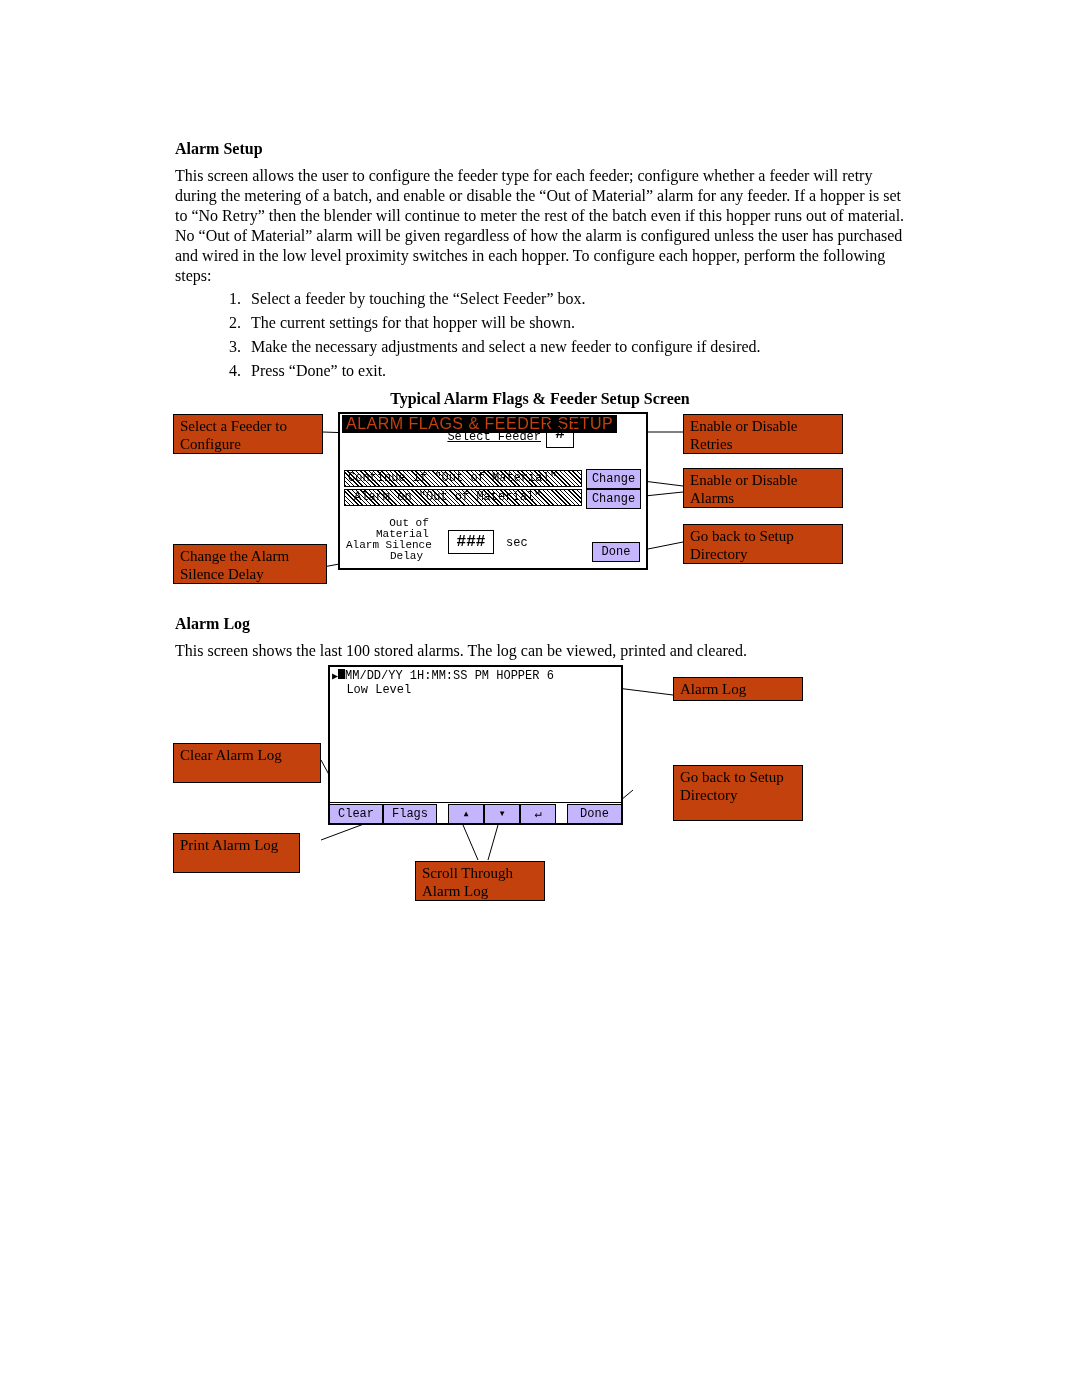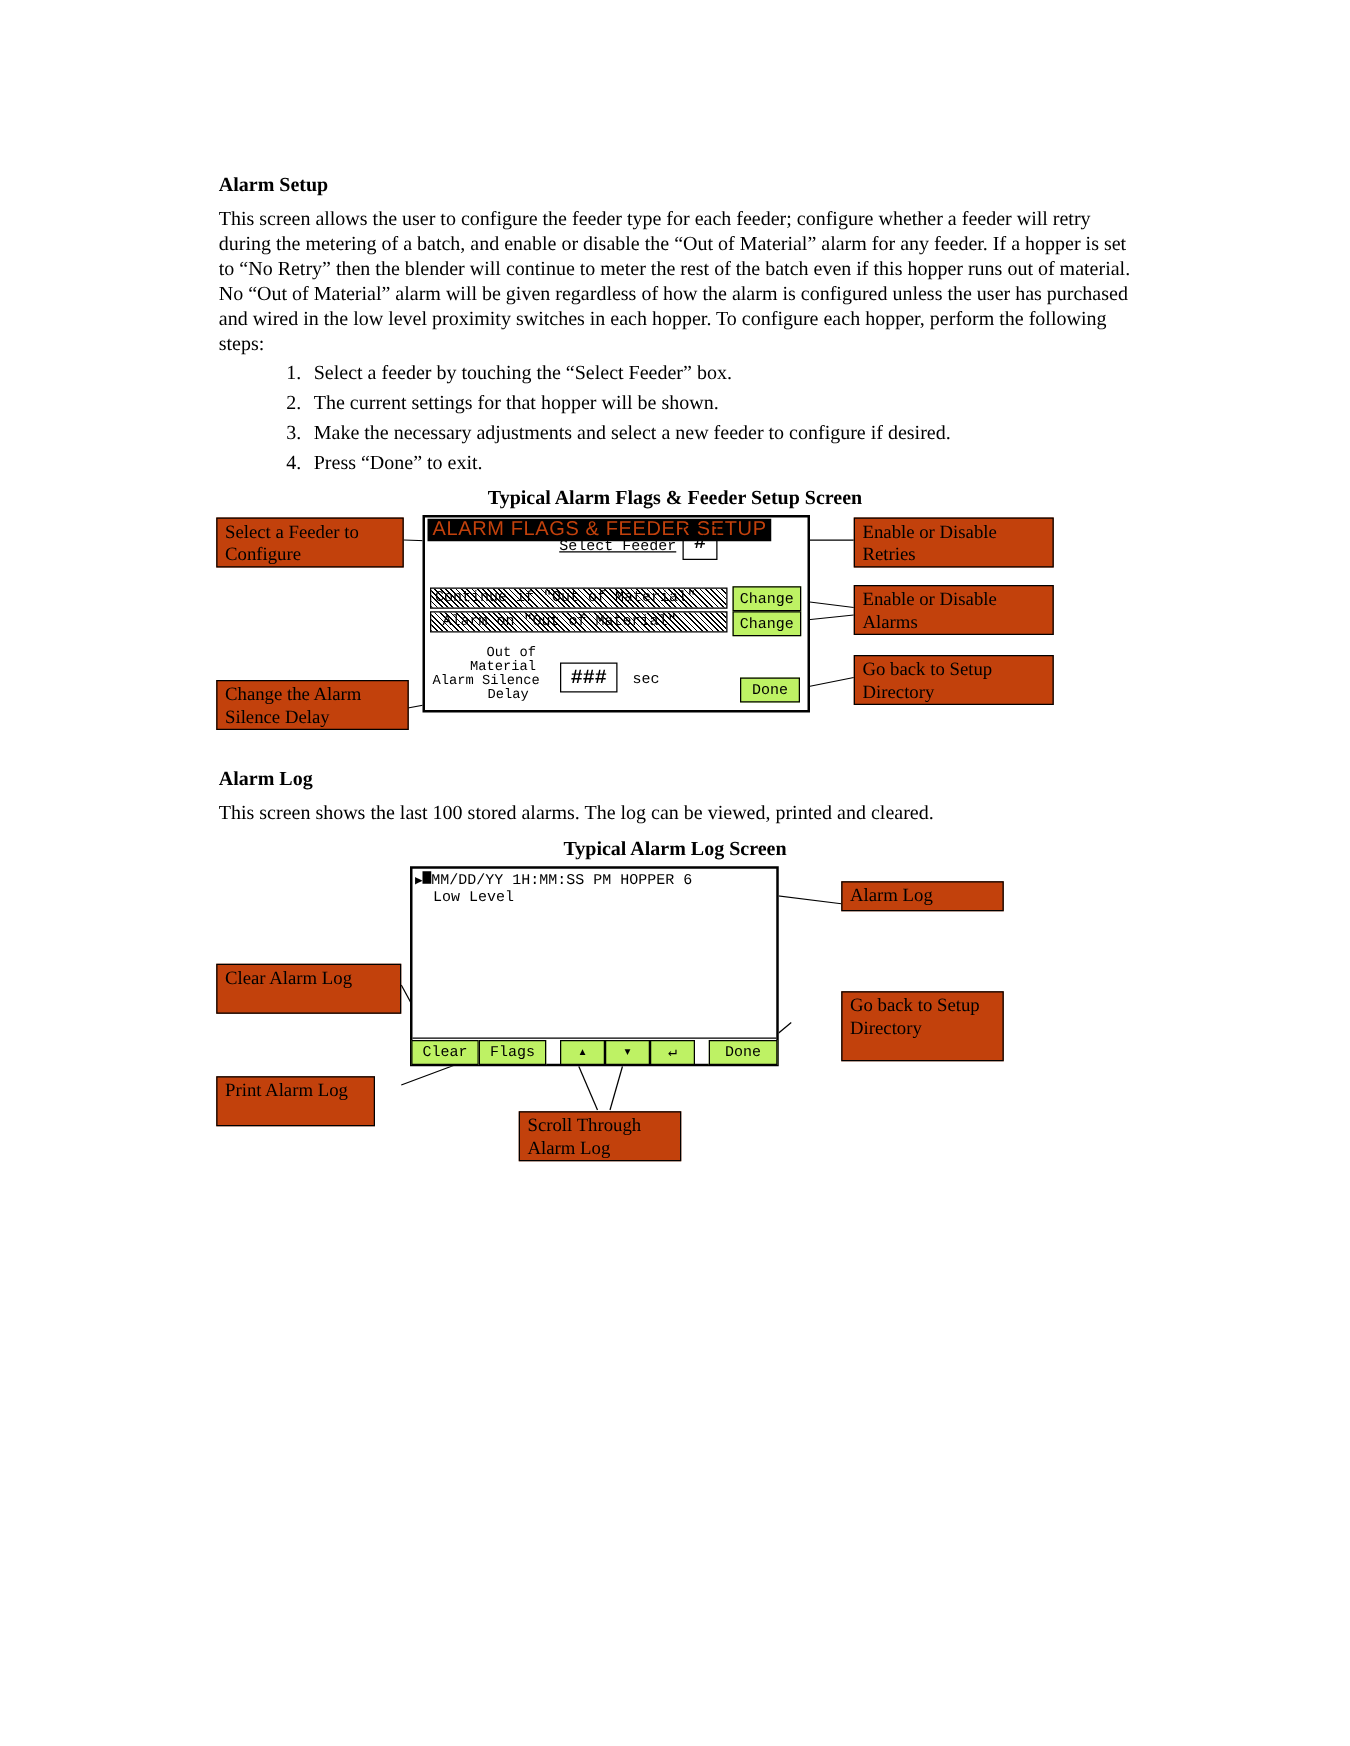--- a/index.html
+++ b/index.html
@@ -61,21 +61,21 @@
     background: #fff;
     box-sizing: border-box;
   }
   .mono {
     font-family: "Courier New", Courier, monospace;
     font-size: 12px;
   }
   .mono-sm { font-size: 11px; }
   .btn {
     border: 1px solid #000;
-    background: #bef264;
+    background: #c4b5fd;
     font-family: "Courier New", Courier, monospace;
     font-size: 12px;
     text-align: center;
     position: absolute;
     box-sizing: border-box;
     line-height: 18px;
     height: 20px;
   }
   .inv {
     background: #000;
@@ -197,21 +197,20 @@
       <div class="field-box" style="left:108px; top:116px; width:46px; height:24px; line-height:22px;">###</div>
       <div class="mono" style="position:absolute; left:166px; top:122px;">sec</div>
 
       <div class="btn" style="right:6px; bottom:6px; width:48px;">Done</div>
     </div>
   </div>
 
   <div class="sec">
     <h2>Alarm Log</h2>
     <p>This screen shows the last 100 stored alarms.  The log can be viewed, printed and cleared.</p>
-    <div class="caption">Typical Alarm Log Screen</div>
 
     <div class="diagram-wrap" style="height:270px;">
       <svg class="lines" width="670" height="270">
 
         <line x1="420" y1="20" x2="500" y2="30" stroke="#000" stroke-width="1"></line>
 
         <line x1="148" y1="95" x2="178" y2="150" stroke="#000" stroke-width="1"></line>
 
         <line x1="148" y1="175" x2="215" y2="150" stroke="#000" stroke-width="1"></line>
 

